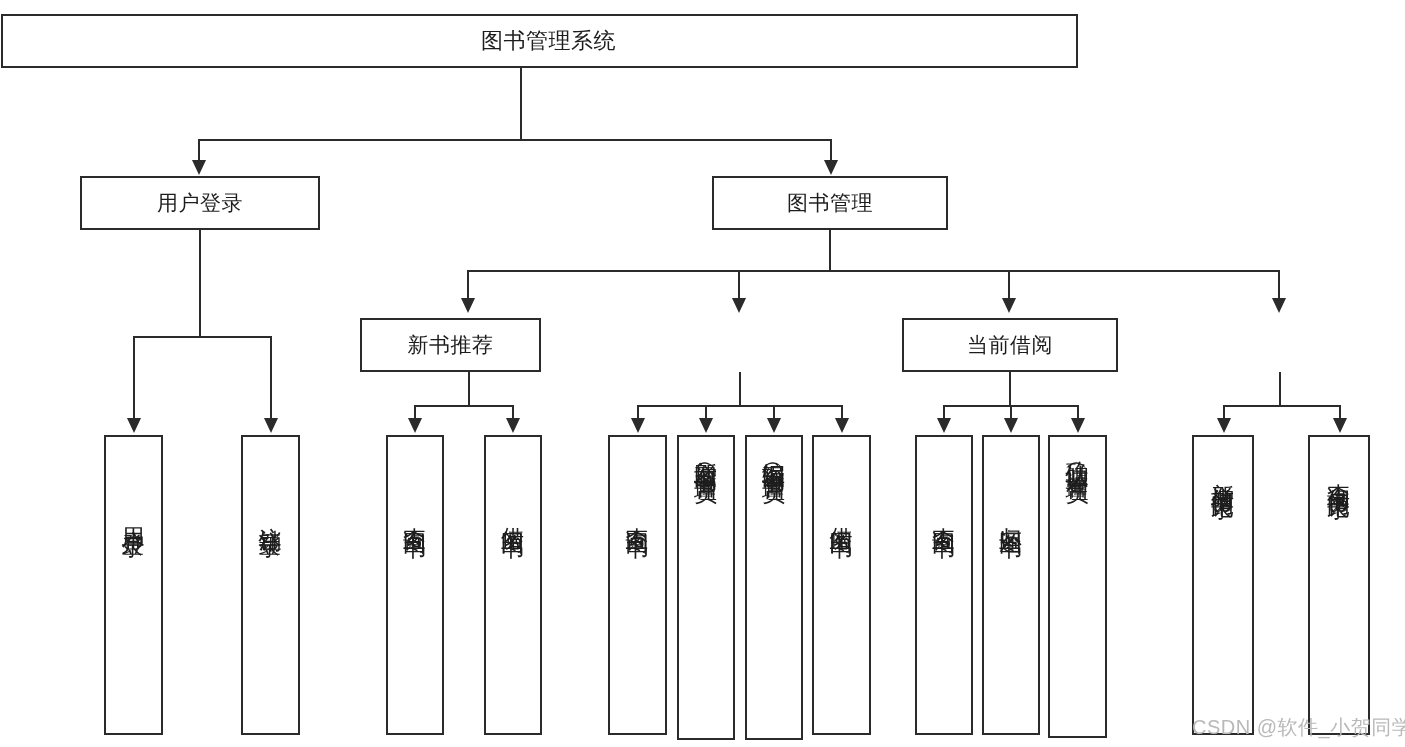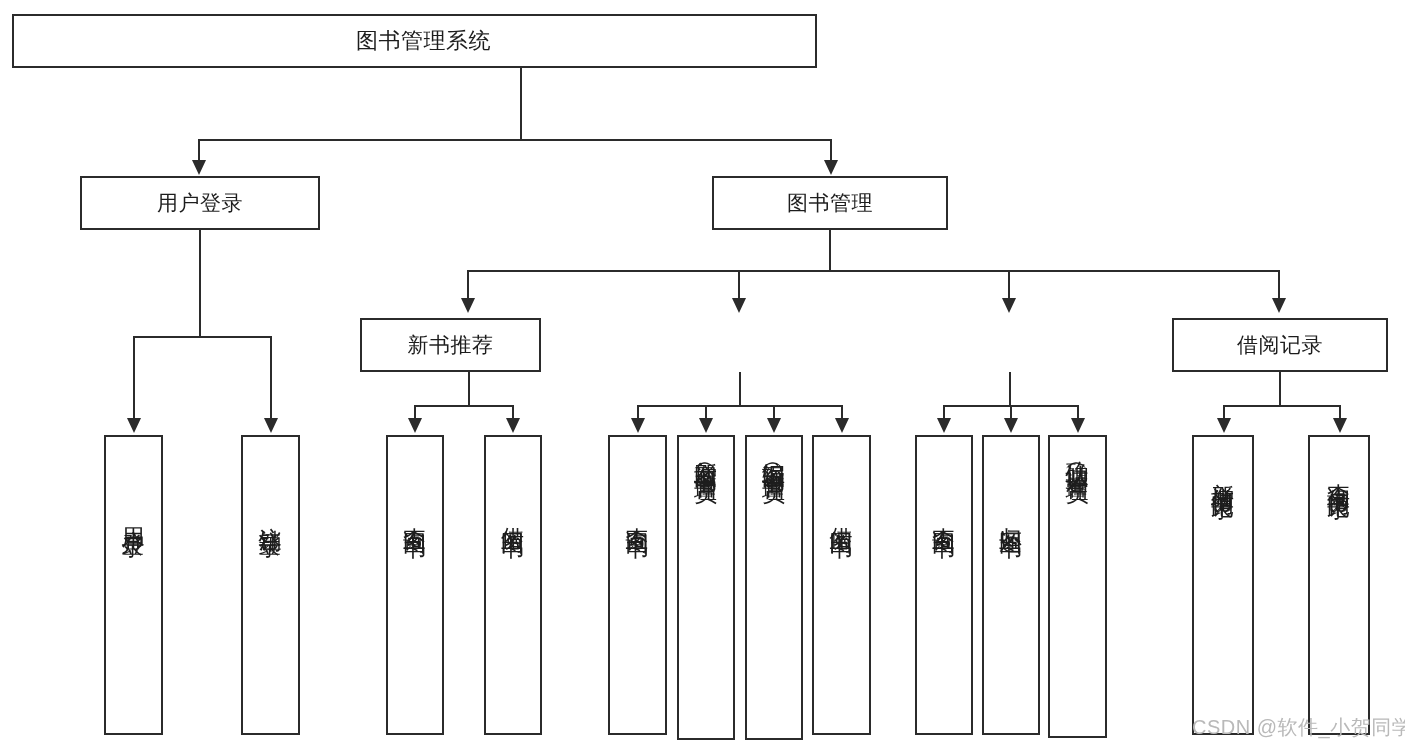--- a/index.html
+++ b/index.html
@@ -76,21 +76,21 @@
     font-size: 20px;
     white-space: nowrap;
     letter-spacing: 0.5px;
   }
 </style>
 </head>
 <body>
 
 <div id="canvas">
 
-  <div class="node root h" style="left:12px; top:14px; width:805px; height:54px;padding-left:18px;">
+  <div class="node root h" style="left:1px; top:14px; width:1077px; height:54px;padding-left:18px;">
     <span class="label">图书管理系统</span>
   </div>
 
   <div class="edge v" style="left:520px; top:68px; height:72px;"></div>
 
   <div class="edge h" style="left:198px; top:139px; width:634px;"></div>
 
   <div class="edge v" style="left:198px; top:139px; height:25px;"></div>
   <div class="arrow" style="left:192px; top:160px;"></div>
 
@@ -119,22 +119,22 @@
   <div class="edge v" style="left:738px; top:270px; height:30px;"></div>
   <div class="arrow" style="left:732px; top:298px;"></div>
   <div class="edge v" style="left:1008px; top:270px; height:30px;"></div>
   <div class="arrow" style="left:1002px; top:298px;"></div>
   <div class="edge v" style="left:1278px; top:270px; height:30px;"></div>
   <div class="arrow" style="left:1272px; top:298px;"></div>
 
   <div class="node h" style="left:360px; top:318px; width:181px; height:54px;">
     <span class="label">新书推荐</span>
   </div>
-  <div class="node h" style="left:1172px; top:318px; width:216px; height:54px;">
-    <span class="label">借阅记录</span>
+  <div class="node h" style="left:902px; top:318px; width:216px; height:54px;">
+    <span class="label">当前借阅</span>
   </div>
 
   <div class="edge v" style="left:468px; top:372px; height:34px;"></div>
   <div class="edge h" style="left:414px; top:405px; width:100px;"></div>
   <div class="edge v" style="left:414px; top:405px; height:15px;"></div>
   <div class="arrow" style="left:408px; top:418px;"></div>
   <div class="edge v" style="left:512px; top:405px; height:15px;"></div>
   <div class="arrow" style="left:506px; top:418px;"></div>
 
   <div class="edge v" style="left:739px; top:372px; height:34px;"></div>

